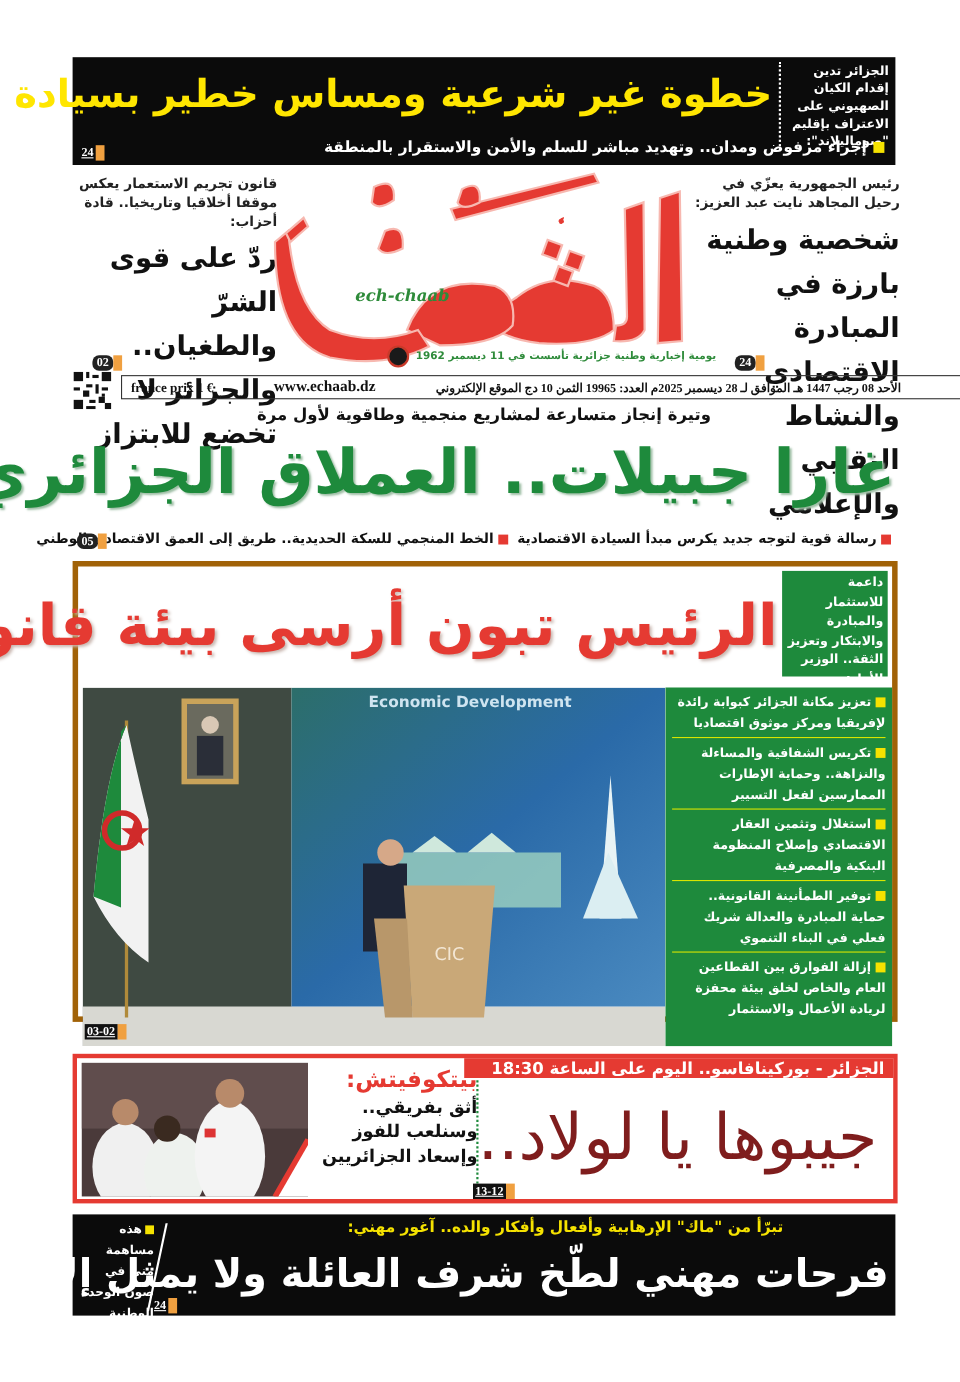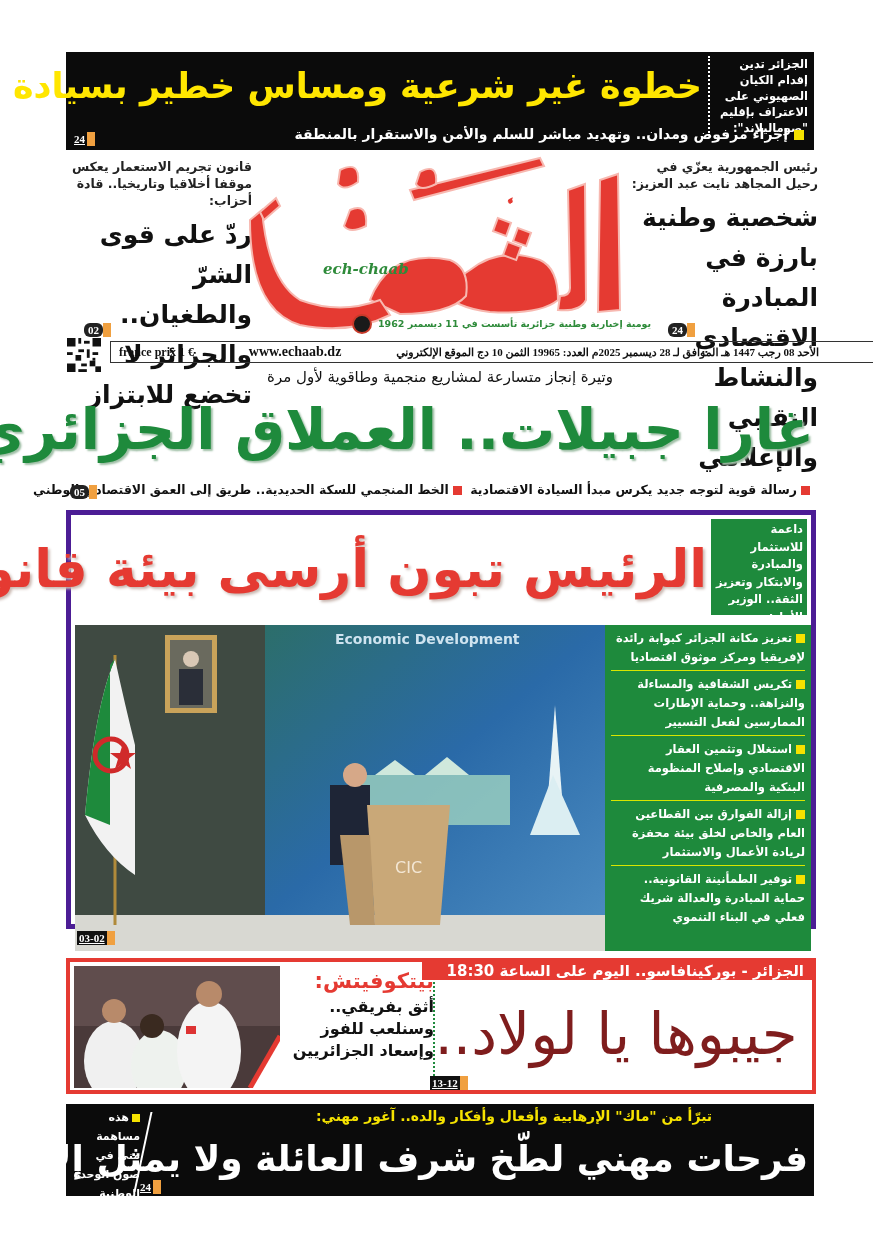--- a/index.html
+++ b/index.html
@@ -32,29 +32,29 @@
   #tagline { position: absolute; left: 138px; top: 168px; color: #2e8b3a; font-size: 9.5px; font-weight: bold; white-space: nowrap; }
   #globe { position: absolute; left: 112px; top: 164px; width: 20px; height: 20px; border-radius: 50%; background: #1a1a1a; border: 2px solid #c83a2a; }
 
   
   #qr { left: 66px; top: 338px; width: 36px; height: 34px; }
   #info-bar { left: 110px; top: 341px; width: 846px; height: 22px; border: 1px solid #333; display: flex; align-items: center; justify-content: space-between; padding: 0 8px; font-family: "Liberation Serif", serif; font-size: 11px; font-weight: bold; white-space: nowrap; }
   #info-bar .site { font-size: 14px; }
   #info-bar .prix { font-size: 12px; }
 
   
-  #lead-kicker { left: 66px; top: 368px; width: 748px; text-align: center; font-size: 15px; font-weight: normal; }
+  #lead-kicker { left: 66px; top: 368px; width: 748px; text-align: center; font-size: 15px; font-weight: bold; }
   #lead-headline { left: 66px; top: 390px; width: 748px; text-align: center; color: #1e8a3c; font-size: 56px; font-weight: bold; line-height: 80px; letter-spacing: -1px; text-shadow: 2px 2px 2px #9fbfa6; white-space: nowrap; }
   #lead-sub { left: 110px; top: 482px; width: 704px; font-size: 12.5px; font-weight: bold; white-space: nowrap; }
   .rbullet { display: inline-block; width: 9px; height: 9px; background: #e53a32; margin: 0 4px; vertical-align: middle; }
   #lead-pg { left: 70px; top: 485px; }
   #lead-pg .num { background: #222; color: #fff; border-radius: 6px; padding: 0 4px; text-decoration: none; }
 
   
-  #main-box { left: 66px; top: 510px; width: 750px; height: 419px; border: 5px solid #4c1d95; background: #fff; padding-left: 28px; }
+  #main-box { left: 66px; top: 510px; width: 750px; height: 419px; border: 5px solid #a16207; background: #fff; padding-left: 28px; }
   #main-side { right: 4px; top: 4px; width: 96px; height: 96px; background: #1e8a3c; color: #fff; font-size: 11.5px; font-weight: bold; line-height: 17.5px; padding: 2px 4px; }
   #main-headline { left: 4px; top: 6px; width: 632px; height: 96px; text-align: center; color: #e53a32; font-size: 52px; font-weight: bold; line-height: 96px; white-space: nowrap; letter-spacing: -1.5px; text-shadow: 2px 2px 3px #c9b7b0; }
   #photo { left: 4px; top: 110px; width: 530px; height: 326px; overflow: hidden; }
   #photo-caption-title { position: absolute; left: 260px; top: 6px; color: #cfe4f0; font-size: 14px; font-weight: bold; white-space: nowrap; }
   #photo-pg { left: 2px; top: 306px; }
   #photo-pg .num { background: #111; color: #fff; text-decoration: underline; }
   #main-bullets { right: 0px; top: 110px; width: 206px; height: 326px; background: #1e8a3c; color: #fff; padding: 4px 6px; }
   .mb-item { font-size: 11.5px; font-weight: bold; line-height: 19px; border-bottom: 1px solid #d8e600; padding-bottom: 3px; margin-bottom: 4px; }
   .mb-item:last-child { border-bottom: none; }
   .gbullet { display: inline-block; width: 9px; height: 9px; background: #f5e200; margin-left: 4px; vertical-align: middle; }
@@ -225,22 +225,22 @@
     <div id="photo-pg" class="pgref">
       <span class="num">03-02</span>
         <span class="tab"></span>
     </div>
   </div>
 
   <div id="main-bullets" class="abs rtl">
     <div class="mb-item"><span class="gbullet"></span><span>تعزيز مكانة الجزائر كبوابة رائدة لإفريقيا ومركز موثوق اقتصاديا</span></div>
     <div class="mb-item"><span class="gbullet"></span><span>تكريس الشفافية والمساءلة والنزاهة.. وحماية الإطارات الممارسين لفعل التسيير</span></div>
     <div class="mb-item"><span class="gbullet"></span><span>استغلال وتثمين العقار الاقتصادي وإصلاح المنظومة البنكية والمصرفية</span></div>
+    <div class="mb-item"><span class="gbullet"></span><span>توفير الطمأنينة القانونية.. حماية المبادرة والعدالة شريك فعلي في البناء التنموي</span></div>
     <div class="mb-item"><span class="gbullet"></span><span>إزالة الفوارق بين القطاعين العام والخاص لخلق بيئة محفزة لريادة الأعمال والاستثمار</span></div>
-    <div class="mb-item"><span class="gbullet"></span><span>توفير الطمأنينة القانونية.. حماية المبادرة والعدالة شريك فعلي في البناء التنموي</span></div>
   </div>
 </div>
 
 <div id="foot-box" class="abs">
   <div id="foot-photo" class="abs">
     <svg width="206" height="122" viewBox="0 0 206 122">
       <rect width="206" height="122" fill="#4a3a3a"></rect>
       <rect width="206" height="60" fill="#6a5555" opacity="0.7"></rect>
       <ellipse cx="40" cy="95" rx="30" ry="40" fill="#f0f0f0"></ellipse>
       <circle cx="40" cy="45" r="12" fill="#b88a6a"></circle>

